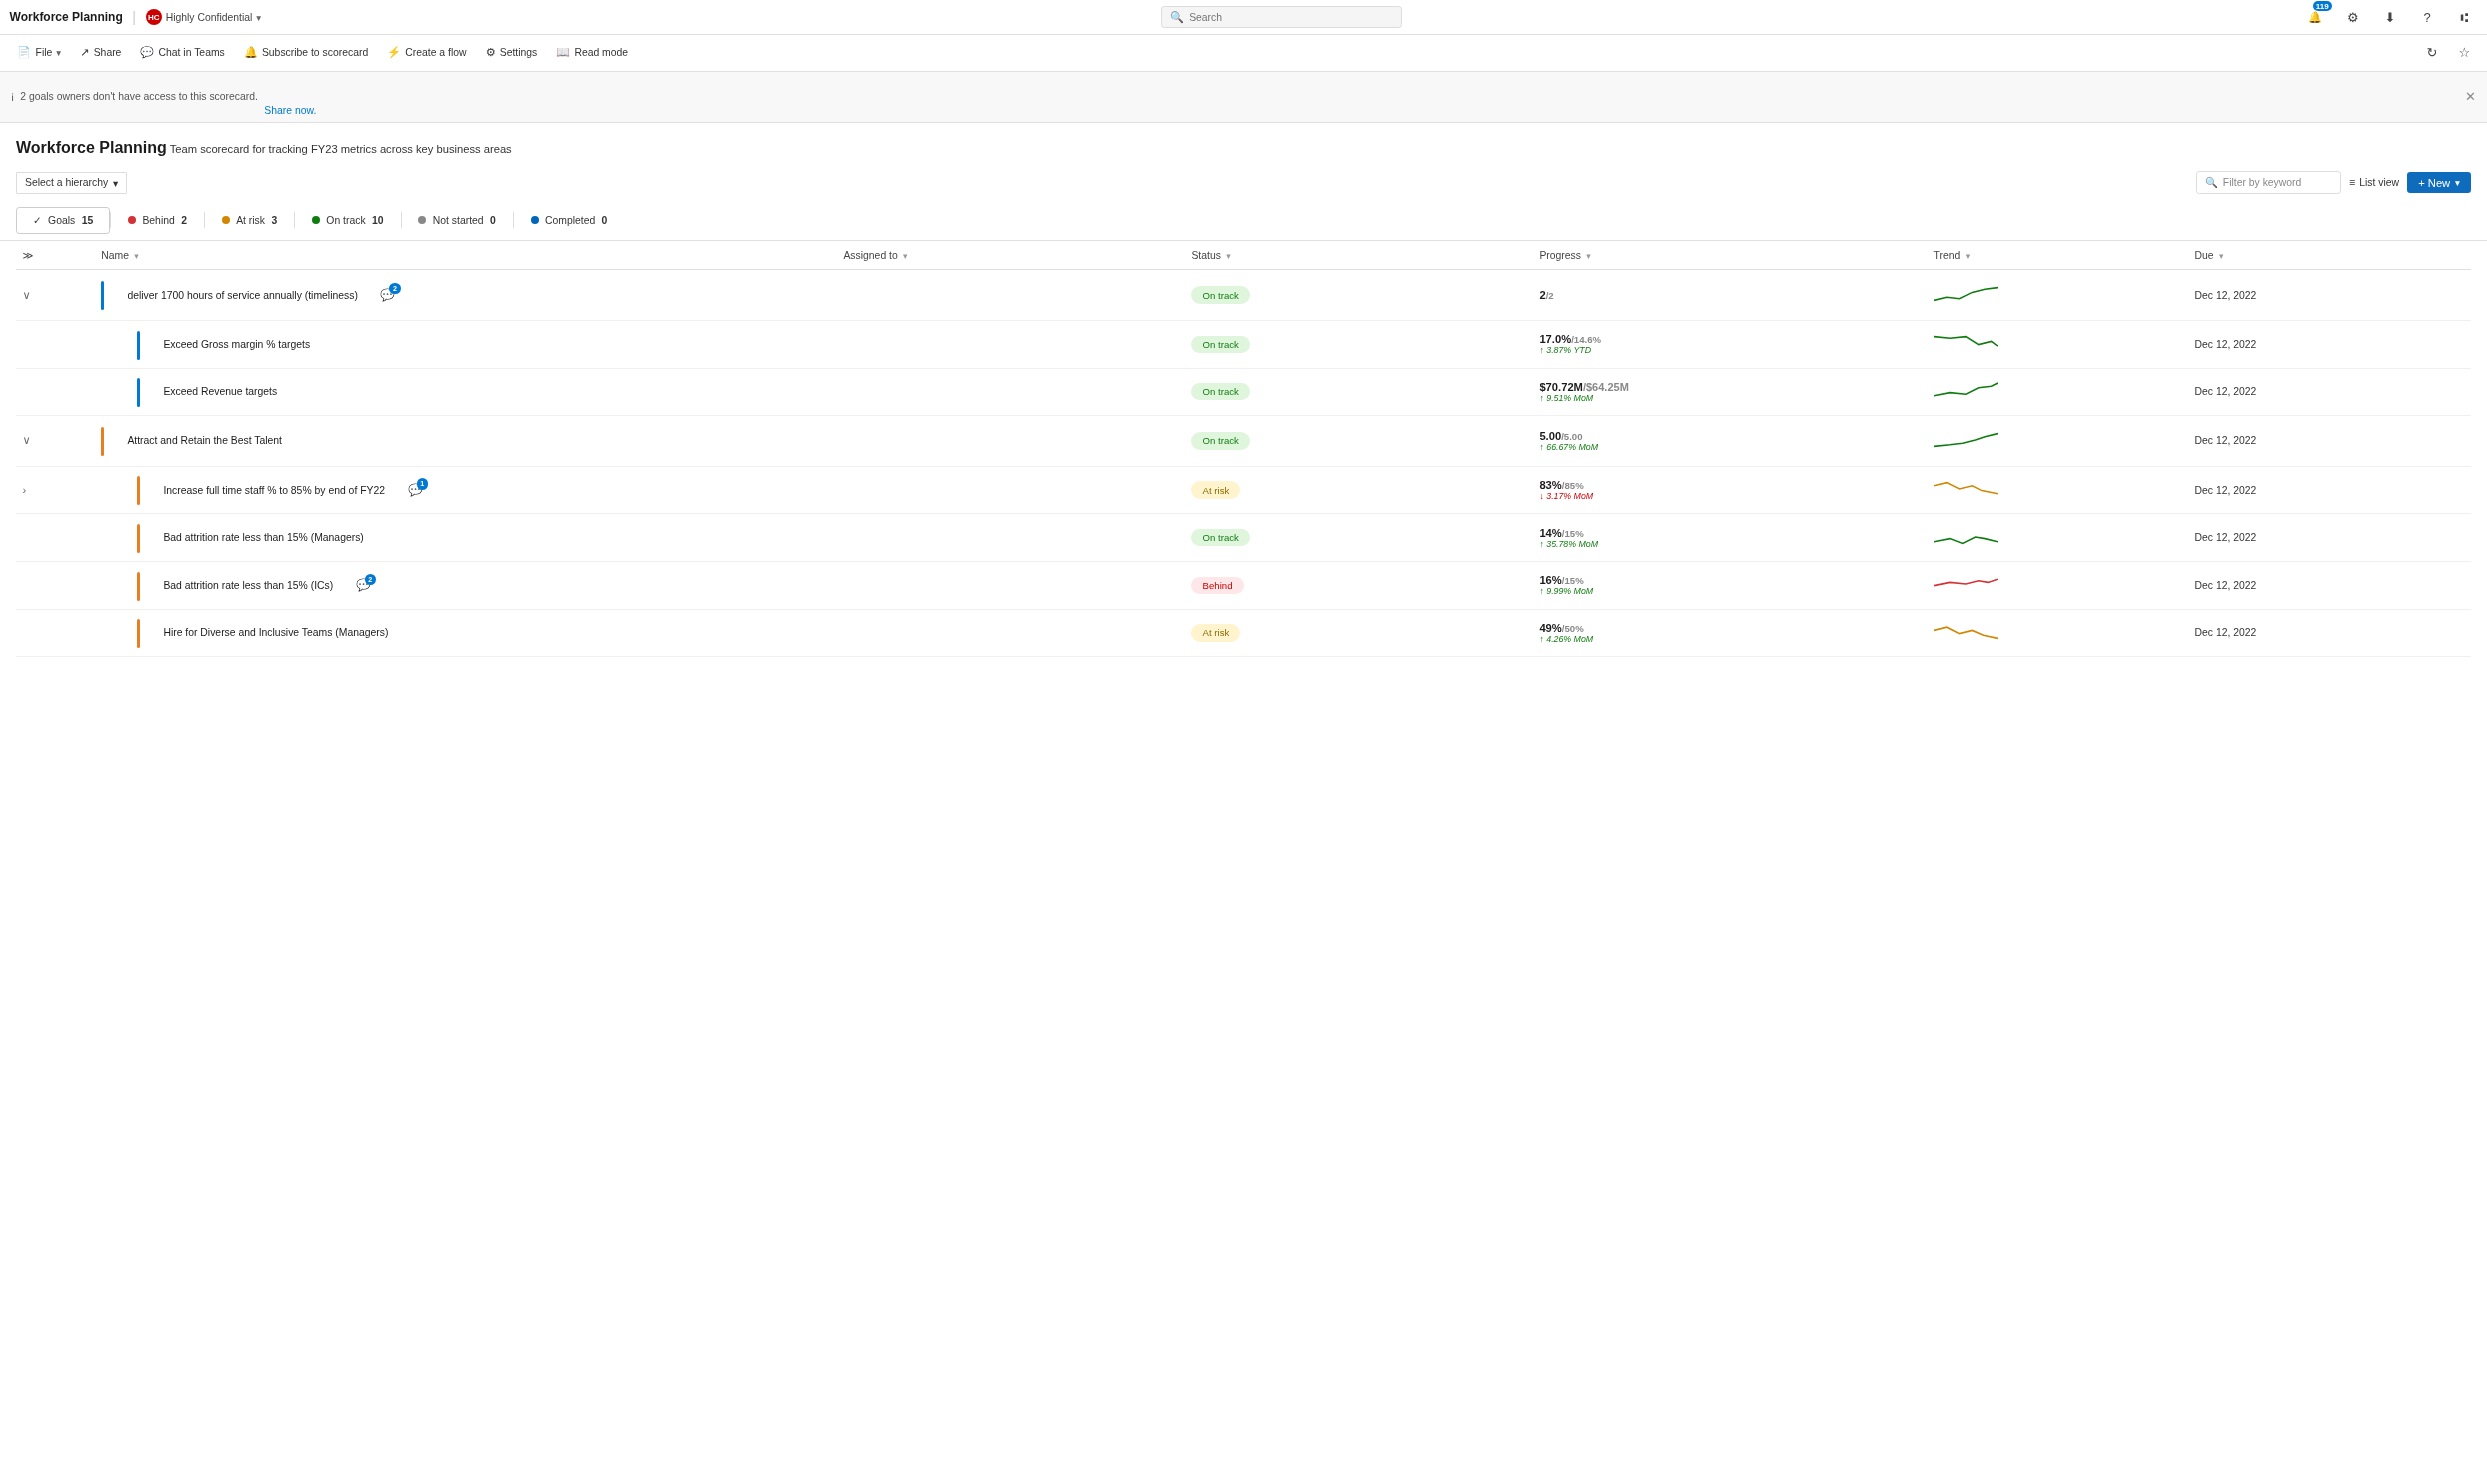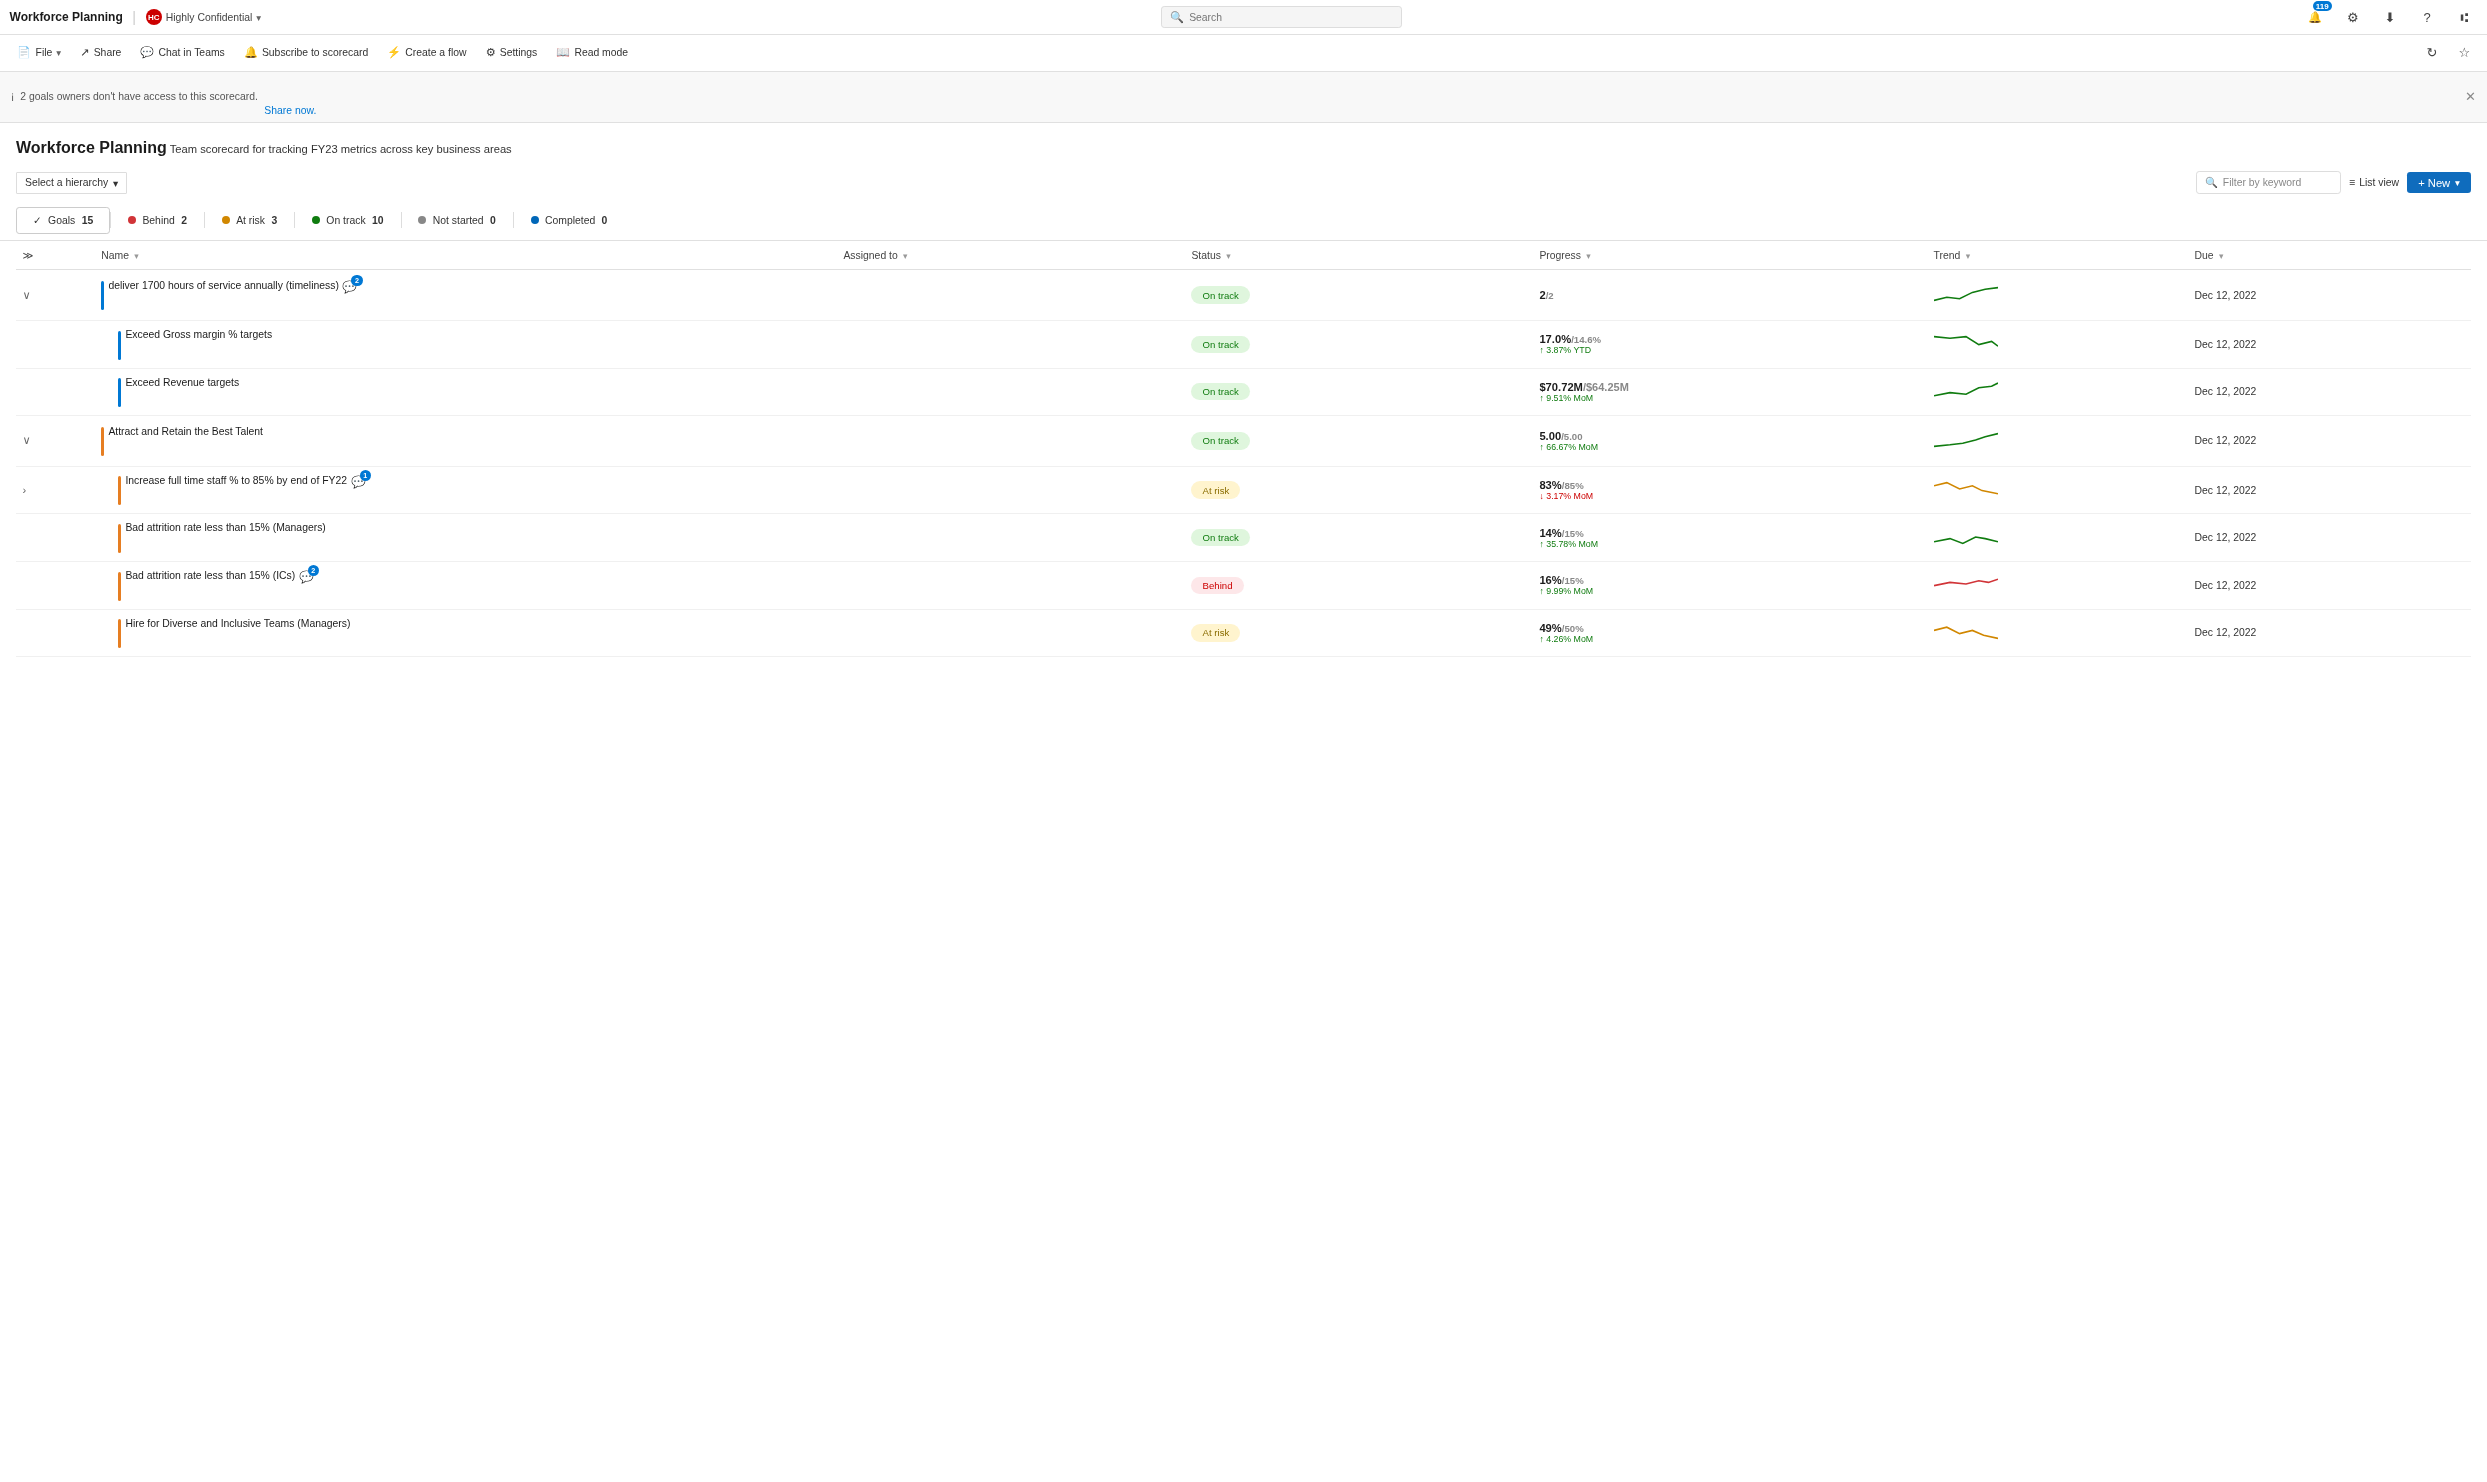--- a/index.html
+++ b/index.html
@@ -96,35 +96,35 @@
     .col-name { width: 273px; }
     .col-assigned { width: 128px; }
     .col-status { width: 128px; }
     .col-progress { width: 145px; }
     .col-trend { width: 96px; }
     .col-due { width: 104px; }
 
     .expand-btn { cursor: pointer; color: #666; font-size: 11.2px; display: inline-flex; align-items: center; }
 
     .goal-row-main td { padding-top: 9.6px; padding-bottom: 9.6px; }
-    .goal-name-cell { display: flex; align-items: flex-start; gap: 4px; }
+    .goal-name-cell { display: flex; align-items: center; gap: 23px; }
     .goal-color-bar { width: 3.2px; min-height: 29px; border-radius: 1.6px; flex-shrink: 0; margin-top: 1.6px; }
     .goal-name-text { font-size: 10.4px; color: #1b1b1b; }
     .comment-icon { font-size: 12px; color: #666; cursor: pointer; position: relative; display: inline-block; }
 
     .status-badge {
       display: inline-block; padding: 3.2px 11.2px; border-radius: 9.6px; font-size: 9.6px; font-weight: 500; white-space: nowrap;
     }
     .status-on-track { background: #dff6dd; color: #107c10; }
     .status-at-risk { background: #fff4ce; color: #8a6c00; }
     .status-behind { background: #fde7e9; color: #c00; }
 
     .progress-main { font-size: 11.2px; font-weight: 700; color: #1b1b1b; }
     .progress-target { font-size: 9.6px; color: #888; }
-    .progress-change { font-size: 8.8px; color: #107c10; display: block; }
+    .progress-change { font-size: 8.8px; color: #107c10; display: block; font-style: italic; }
     .progress-change.negative { color: #c00; }
 
     
     .sparkline { width: 64px; height: 26px; }
   </style>
 </head>
 <body>
 
 <div class="top-bar">
   <div class="top-bar-left">

